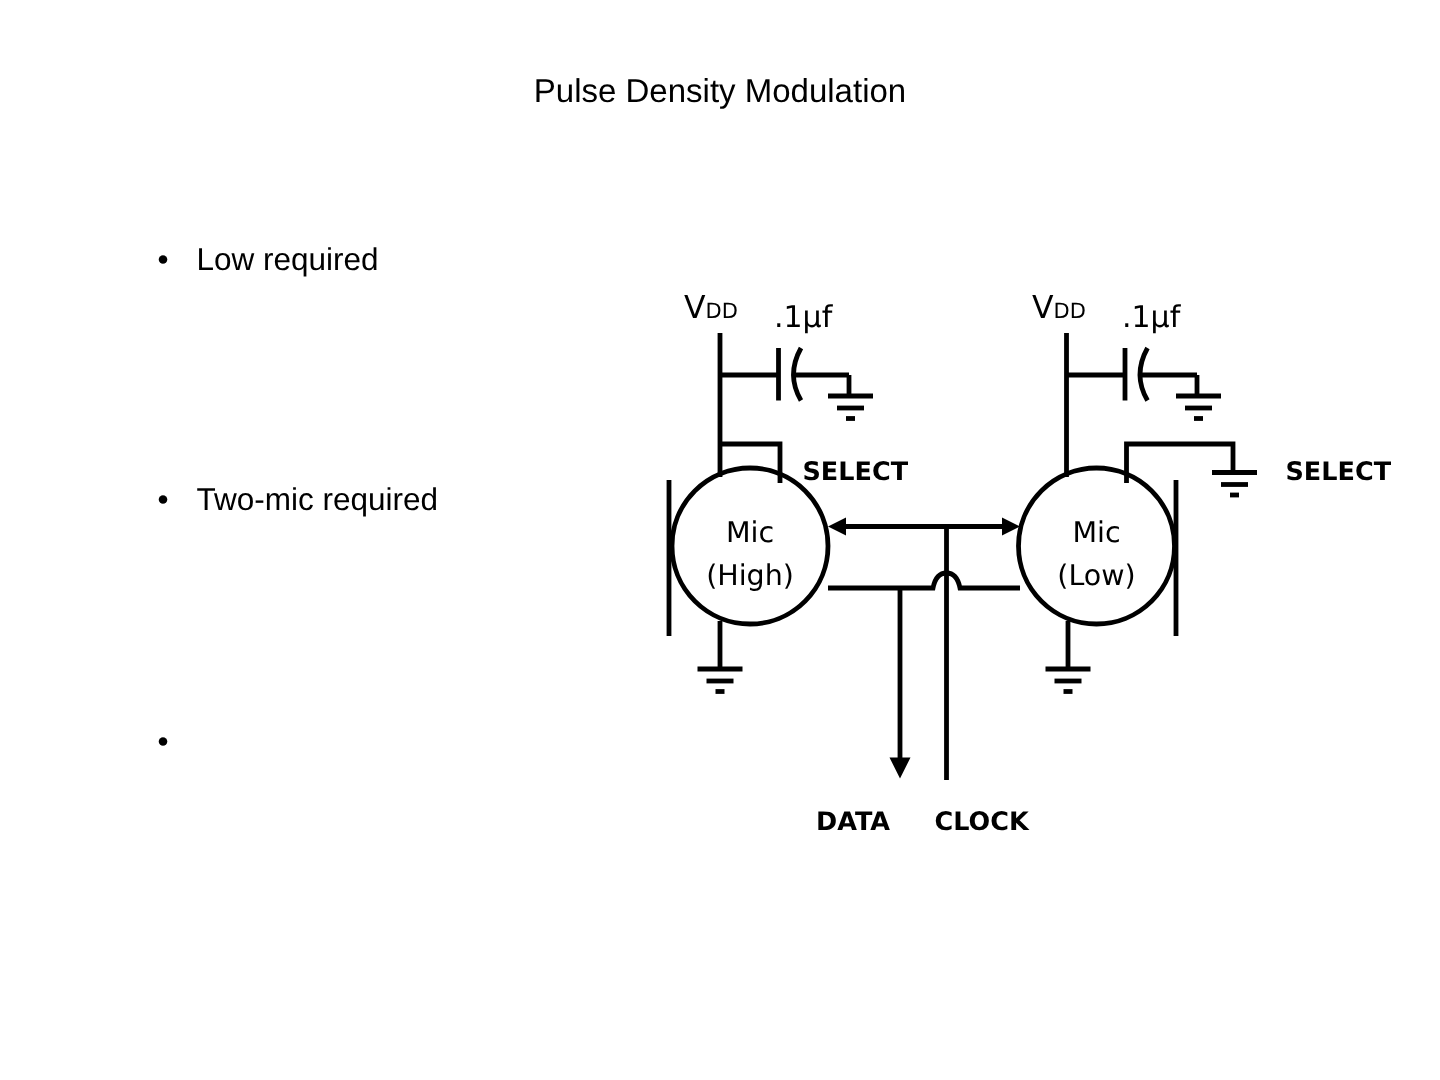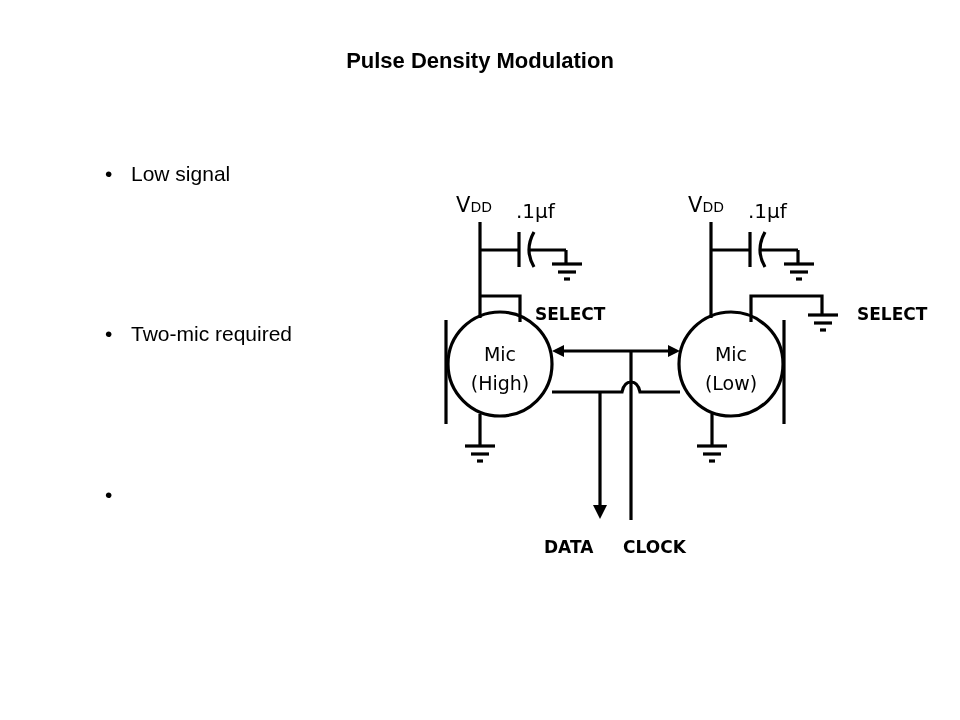--- a/index.html
+++ b/index.html
@@ -1,34 +1,34 @@
 <!DOCTYPE html>
 <html><head>
 <meta charset="utf-8">
 <style>
   html, body { margin: 0; padding: 0; background: #ffffff; }
   body { width: 960px; height: 720px; position: relative; overflow: hidden;
          font-family: "Liberation Sans", sans-serif; color: #000; }
   .title { position: absolute; left: 0; width: 960px; top: 48px; text-align: center;
-           font-weight: bold; font-size: 22px; }
+           font-weight: normal; font-size: 22px; }
   .bullets { position: absolute; left: 105px; top: 0; width: 330px; margin: 0; padding: 0; list-style: none; }
   .bullet { position: absolute; left: 0; font-size: 21px; line-height: 29px; padding-left: 26px; width: 310px; }
   .bullet .dot { position: absolute; left: 0; top: 0; }
   svg.diagram { position: absolute; left: 0; top: 0; }
   svg text { font-family: "DejaVu Sans", sans-serif; fill: #000; }
 </style>
 </head>
 <body>
 
 <div class="title">Pulse Density Modulation</div>
 
 <div class="bullets">
   <div class="bullet" style="top:159px;">
     <span class="dot">•</span>
-    <span>Low signal</span>
+    <span>Low required</span>
   </div>
   <div class="bullet" style="top:319px;">
     <span class="dot">•</span>
     <span>Two-mic required</span>
   </div>
   <div class="bullet" style="top:480px;">
     <span class="dot">•</span>
   </div>
 </div>
 

